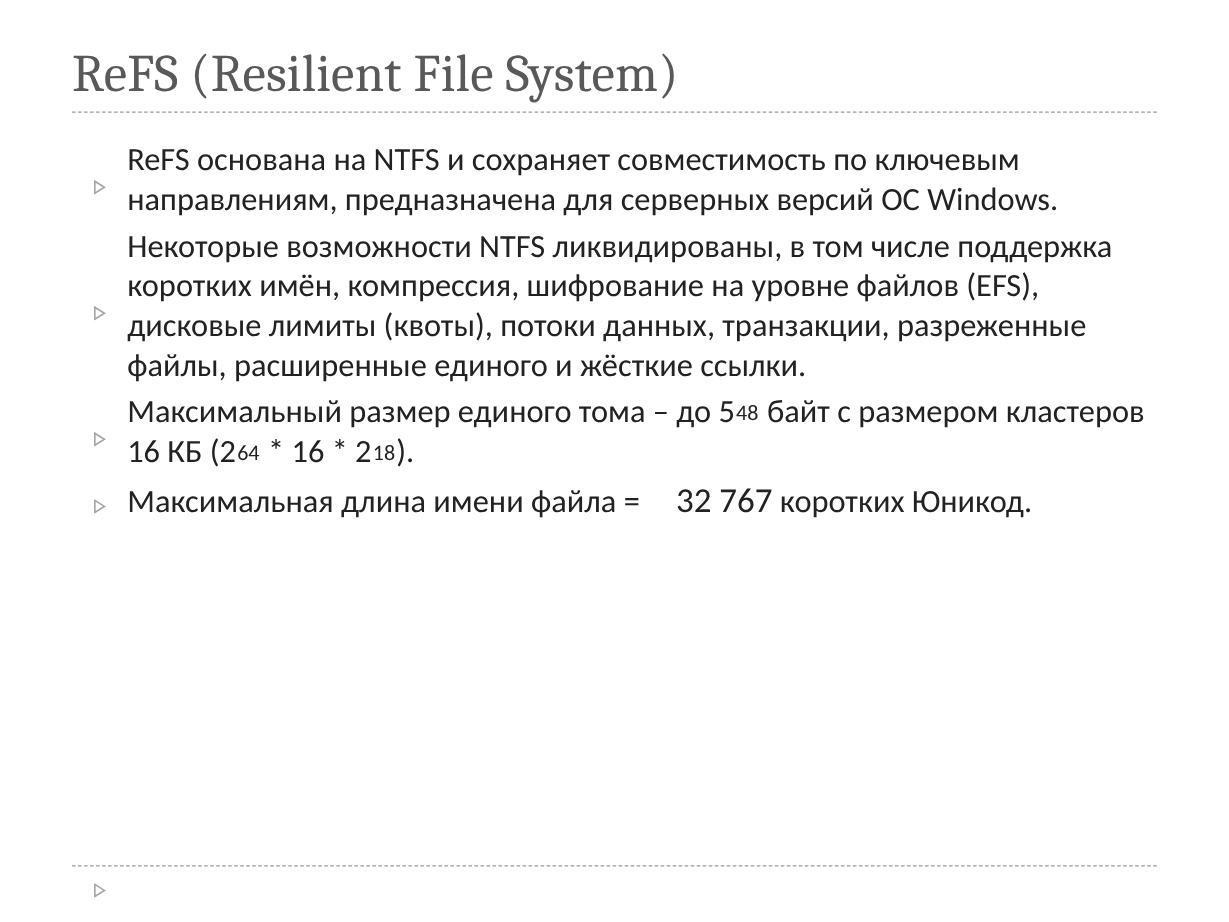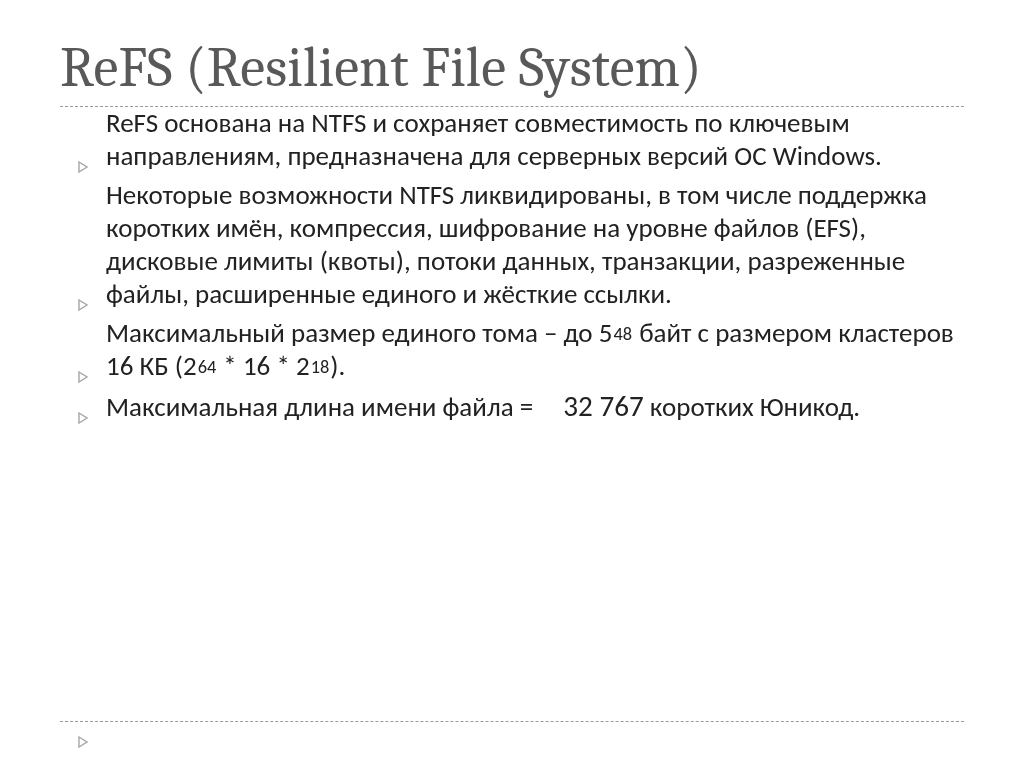--- a/index.html
+++ b/index.html
@@ -5,33 +5,34 @@
     * { margin: 0; padding: 0; box-sizing: border-box; }
     html, body { width: 1024px; height: 768px; background: #ffffff; font-family: "Calibri", "Segoe UI", Arial, sans-serif; }
     .slide {
       width: 1024px;
       height: 768px;
       padding: 36px 60px 36px 60px;
       position: relative;
     }
     .title {
       font-family: "Cambria", "Georgia", "Times New Roman", serif;
-      font-size: 56px;
+      font-size: 44px;
       color: #595959;
       font-weight: 400;
       border-bottom: 1px dashed #9a9a9a;
       padding-bottom: 6px;
+      margin-bottom: 24px;
       letter-spacing: 0.2px;
     }
     .content {
       padding-left: 18px;
     }
     .bullet-item {
       display: flex;
-      align-items: flex-end;
+      align-items: center;
       margin-bottom: 6px;
     }
     .bullet-icon {
       flex: 0 0 28px;
       margin-top: 10px;
       color: #a6a6a6;
     }
     .bullet-icon svg {
       width: 12px;
       height: 12px;

